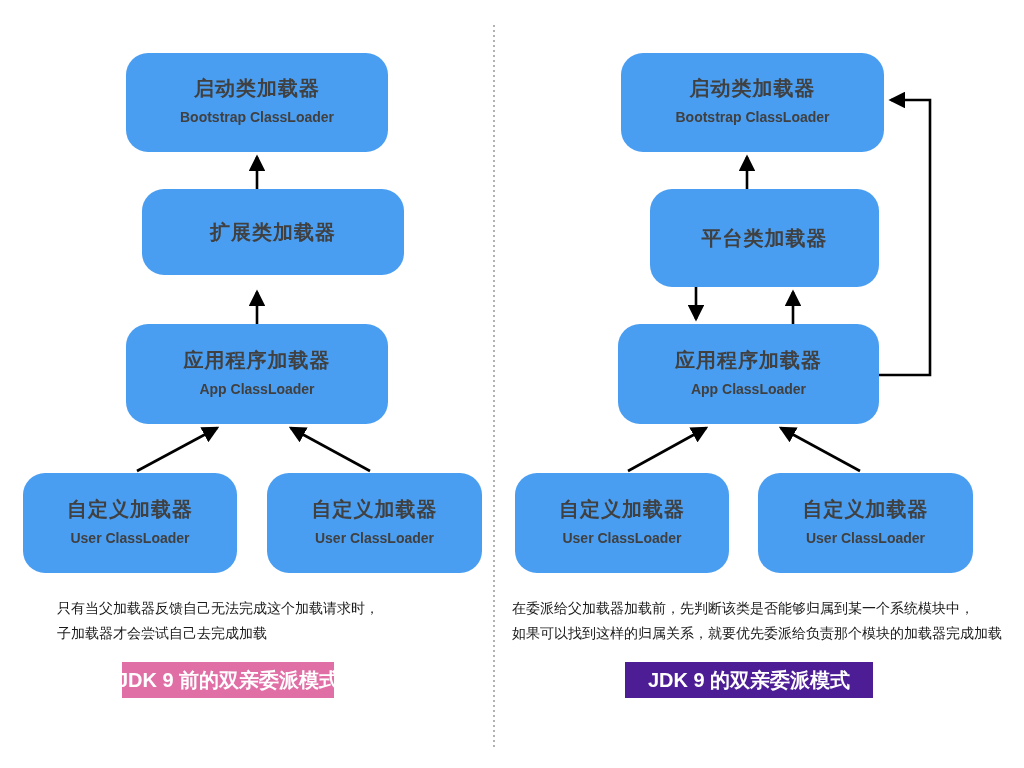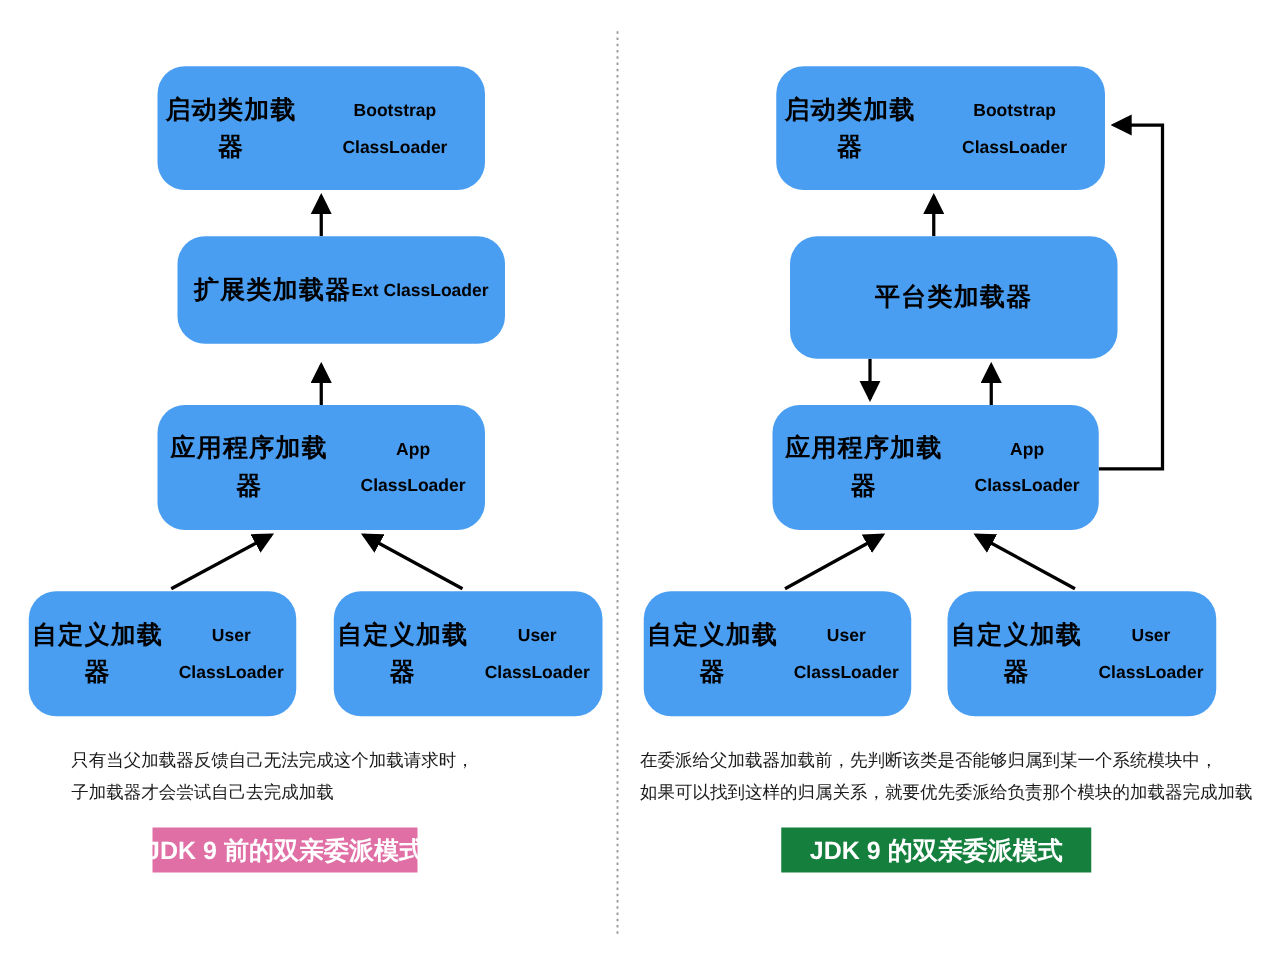--- a/index.html
+++ b/index.html
@@ -13,41 +13,41 @@
   }
   svg.arrows {
     position: absolute;
     left: 0; top: 0;
     width: 1024px; height: 768px;
   }
   .box {
     position: absolute;
     background: #4A9EF2;
     border-radius: 22px;
-    color: #000000;
+    color: #404040;
     display: flex;
-    flex-direction: row;
+    flex-direction: column;
     align-items: center;
     justify-content: center;
     text-align: center;
     font-weight: 700;
   }
   .box .cn { font-size: 20px; line-height: 30px; letter-spacing: 1px; }
   .box .en { font-size: 14px; line-height: 29px; }
 
   
   #L1 { left: 126px; top: 53px;  width: 262px; height: 99px; }
   #L2 { left: 126px; top: 189px; width: 262px; height: 86px; margin-left: 16px; }
   #L3 { left: 126px; top: 324px; width: 262px; height: 100px; }
   #L4 { left: 23px;  top: 473px; width: 214px; height: 100px; }
   #L5 { left: 267px; top: 473px; width: 215px; height: 100px; }
 
   
   #R1 { left: 621px; top: 53px;  width: 263px; height: 99px; }
-  #R2 { left: 632px; top: 189px; width: 262px; height: 98px; }
+  #R2 { left: 650px; top: 189px; width: 229px; height: 98px; }
   #R3 { left: 618px; top: 324px; width: 261px; height: 100px; }
   #R4 { left: 515px; top: 473px; width: 214px; height: 100px; }
   #R5 { left: 758px; top: 473px; width: 215px; height: 100px; }
 
   .note {
     position: absolute;
     top: 596px;
     font-size: 14px;
     line-height: 25px;
     color: #1a1a1a;
@@ -62,21 +62,21 @@
     height: 36px;
     display: flex;
     align-items: center;
     justify-content: center;
     color: #ffffff;
     font-weight: 700;
     font-size: 20px;
     white-space: nowrap;
   }
   #capL { left: 122px; width: 212px; background: #E06FA6; }
-  #capR { left: 625px; width: 248px; background: #15803d; }
+  #capR { left: 625px; width: 248px; background: #4c1d95; }
 </style>
 </head>
 <body>
 
 <div class="canvas">
 
   <svg class="arrows" viewBox="0 0 1024 768">
     <defs>
       <marker id="ah" viewBox="0 0 10 10" refX="8.5" refY="5" markerWidth="6.5" markerHeight="6.5" orient="auto-start-reverse">
         <path d="M0,0 L10,5 L0,10 z" fill="#000000"></path>
@@ -97,21 +97,20 @@
     <line x1="860" y1="471" x2="781" y2="428" stroke="#000" stroke-width="2.6" marker-end="url(#ah)"></line>
     <polyline points="879,375 930,375 930,100 891,100" fill="none" stroke="#000" stroke-width="2.6" marker-end="url(#ah)"></polyline>
   </svg>
 
   <div class="box" id="L1">
     <div class="cn">启动类加载器</div>
     <div class="en">Bootstrap ClassLoader</div>
   </div>
   <div class="box" id="L2">
     <div class="cn">扩展类加载器</div>
-    <div class="en">Ext ClassLoader</div>
   </div>
   <div class="box" id="L3">
     <div class="cn">应用程序加载器</div>
     <div class="en">App ClassLoader</div>
   </div>
   <div class="box" id="L4">
     <div class="cn">自定义加载器</div>
     <div class="en">User ClassLoader</div>
   </div>
   <div class="box" id="L5">

